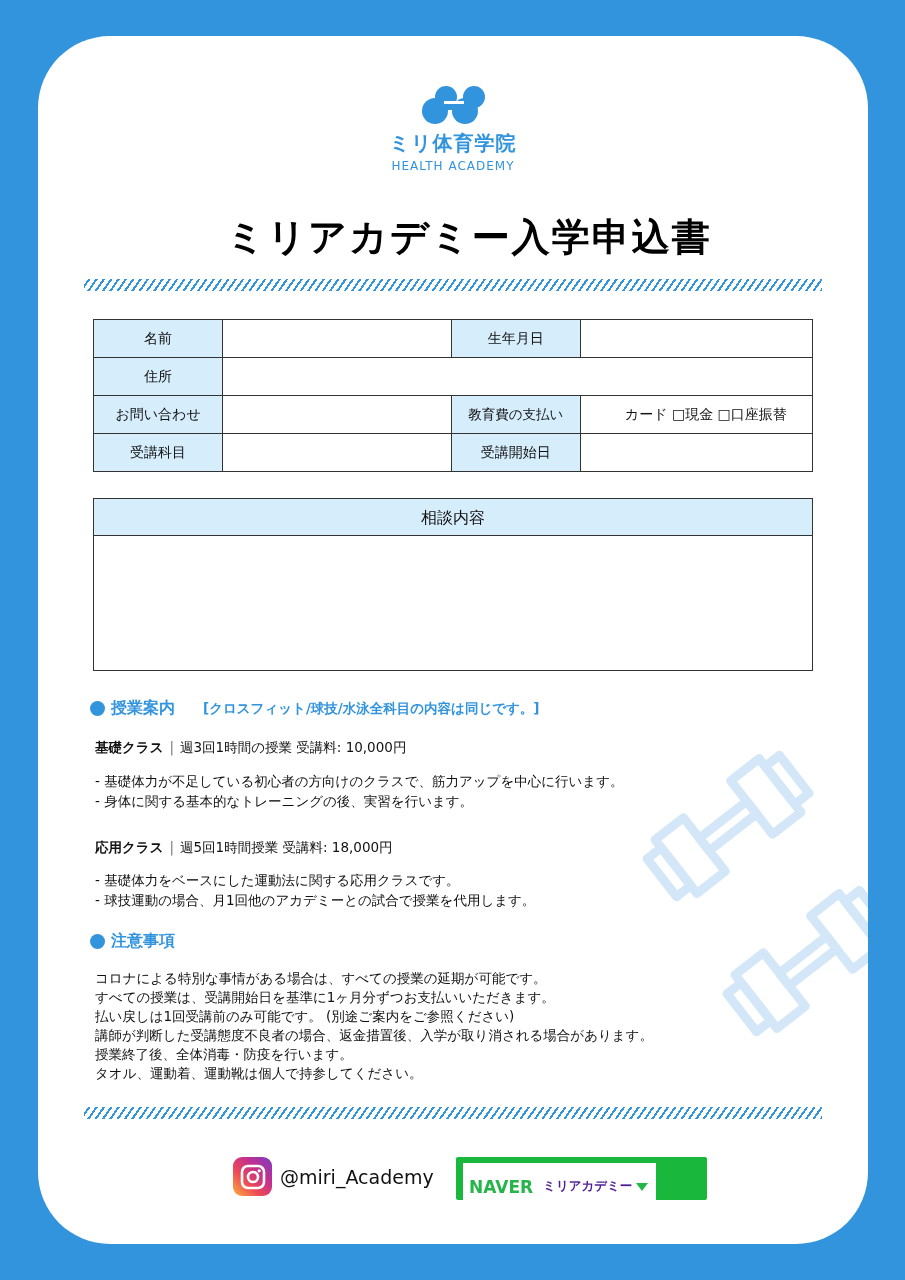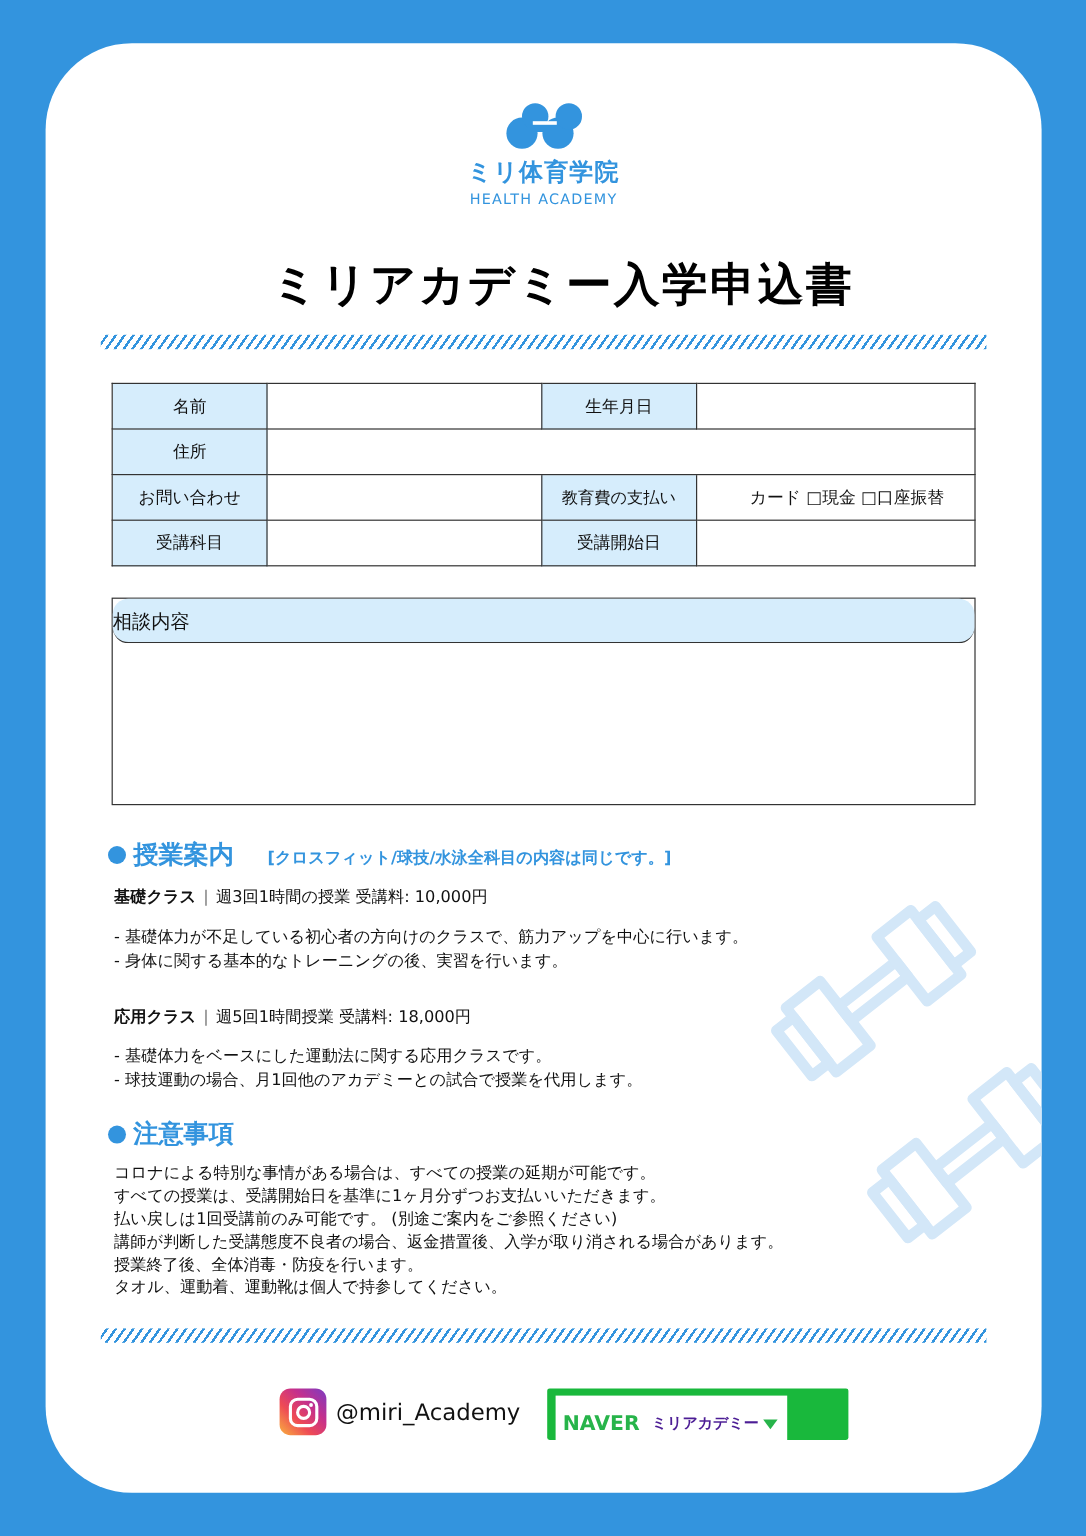--- a/index.html
+++ b/index.html
@@ -57,34 +57,34 @@
   }
   table.form td.val { width: 245px; }
   table.form td.val2 { width: 245px; padding-left: 44px; }
 
   .consult {
     position: absolute; left: 55px; top: 462px;
     width: 720px; height: 173px; border: 1px solid #333;
   }
   .consult-head {
     height: 37px; background: #d6edfc; border-bottom: 1px solid #333;
-    text-align: left; line-height: 37px; font-size: 16px; border-radius: 13px;
+    text-align: center; line-height: 37px; font-size: 16px;
   }
 
   .watermark { position: absolute; left: 570px; top: 690px; pointer-events: none; }
 
   .sec-head {
     position: absolute; left: 52px;
     display: flex; align-items: baseline;
   }
   .dot {
     width: 15px; height: 15px; border-radius: 50%; background: #3394de;
     margin-right: 6px; align-self: center;
   }
-  .sec-title { font-size: 21px; font-weight: bold; color: #3394de; }
+  .sec-title { font-size: 16px; font-weight: bold; color: #3394de; }
   .sec-note { font-size: 13.5px; color: #3394de; margin-left: 28px; font-weight: bold; }
   .sec1 { top: 662px; }
   .sec2 { top: 895px; }
 
   .class-line {
     position: absolute; left: 57px; font-size: 13.5px;
   }
   .class-line b { font-weight: bold; }
   .class-line .sep { color: #777; margin: 0 6px; }
   .desc {

